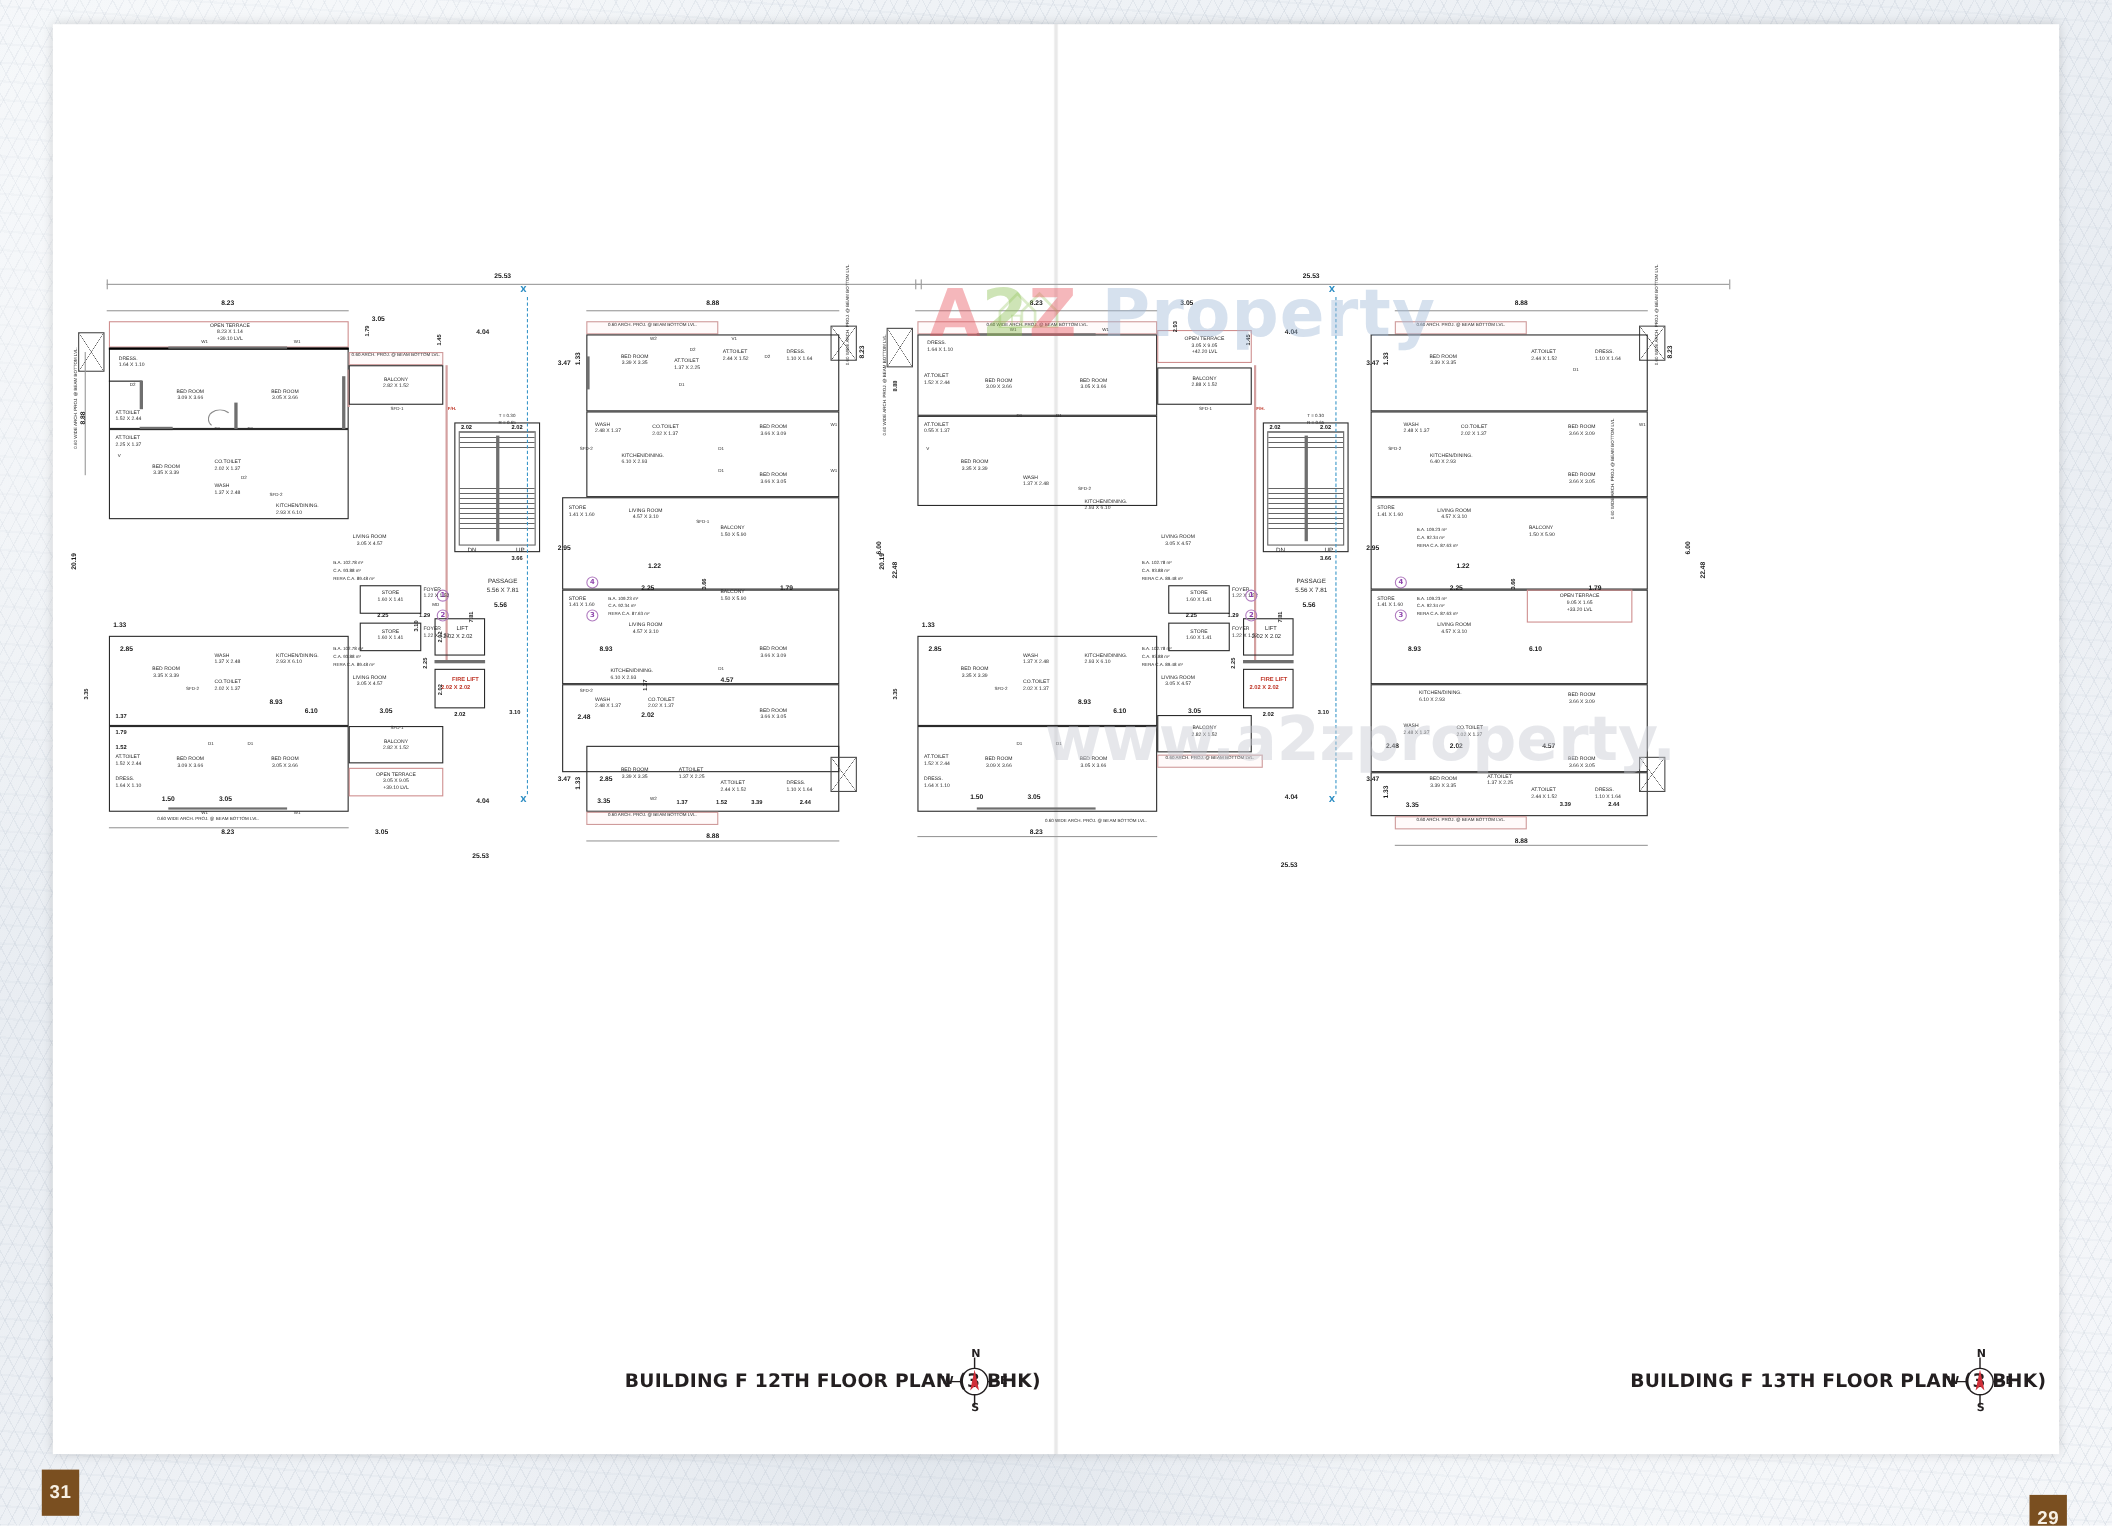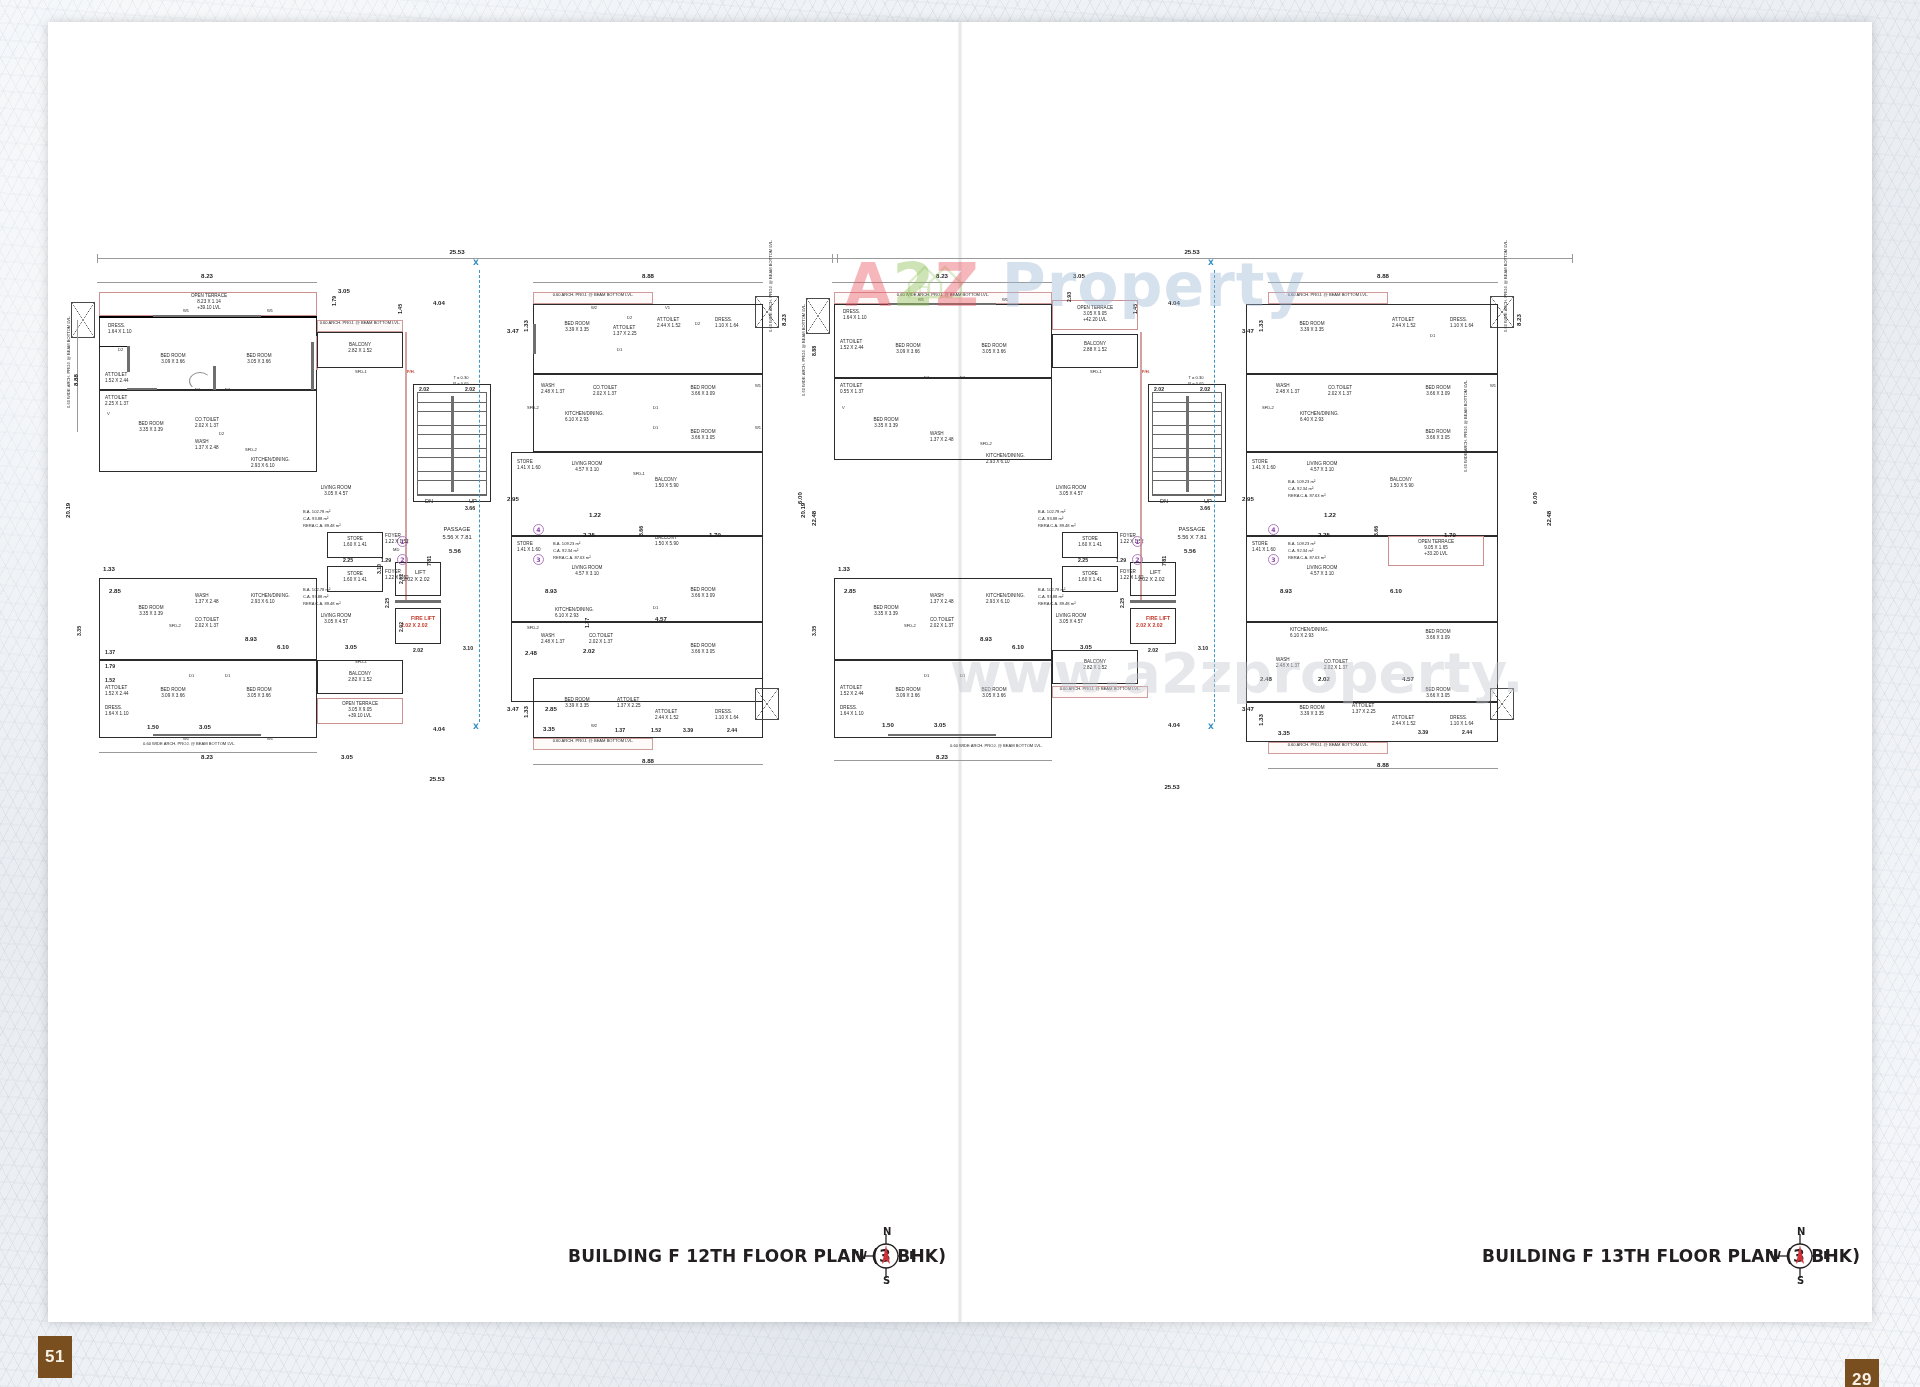--- a/index.html
+++ b/index.html
@@ -163,21 +163,21 @@
   <path d="M24 30 L40 14 L56 30 L56 44 L24 44 Z" fill="none" stroke="#8cc152" stroke-width="2.4" opacity=".75"></path>
   <rect x="15" y="34" width="8" height="10" fill="none" stroke="#8cc152" stroke-width="1.8" opacity=".7"></rect>
 </svg>
 
 <div class="wm-logo">
   <span style="color:#e8555f">A</span><span style="color:#8cc152">2</span><span style="color:#e8555f">Z</span><span style="display:inline-block;width:22px"></span><span style="color:#9fb9d8">Property</span>
 </div>
 
 <div class="wm-url">www.a2zproperty.</div>
 
-<div class="pagenum" id="pagenum-left">51</div>
+<div class="pagenum" id="pagenum-left">31</div>
 <div class="pagenum" id="pagenum-right">29</div>
 
 <div class="plan-title" id="title-left">BUILDING F 12TH FLOOR PLAN (3 BHK)</div>
 <div class="plan-title" id="title-right">BUILDING F 13TH FLOOR PLAN (3 BHK)</div>
 
 <div class="compass" id="compass-left">
   <svg viewBox="0 0 56 56" width="56" height="56">
     <circle cx="28" cy="28" r="12" fill="none" stroke="#231f20" stroke-width="1.3"></circle>
     <line x1="28" y1="6" x2="28" y2="16" stroke="#231f20" stroke-width="1.3"></line>
     <line x1="28" y1="40" x2="28" y2="50" stroke="#231f20" stroke-width="1.3"></line>

